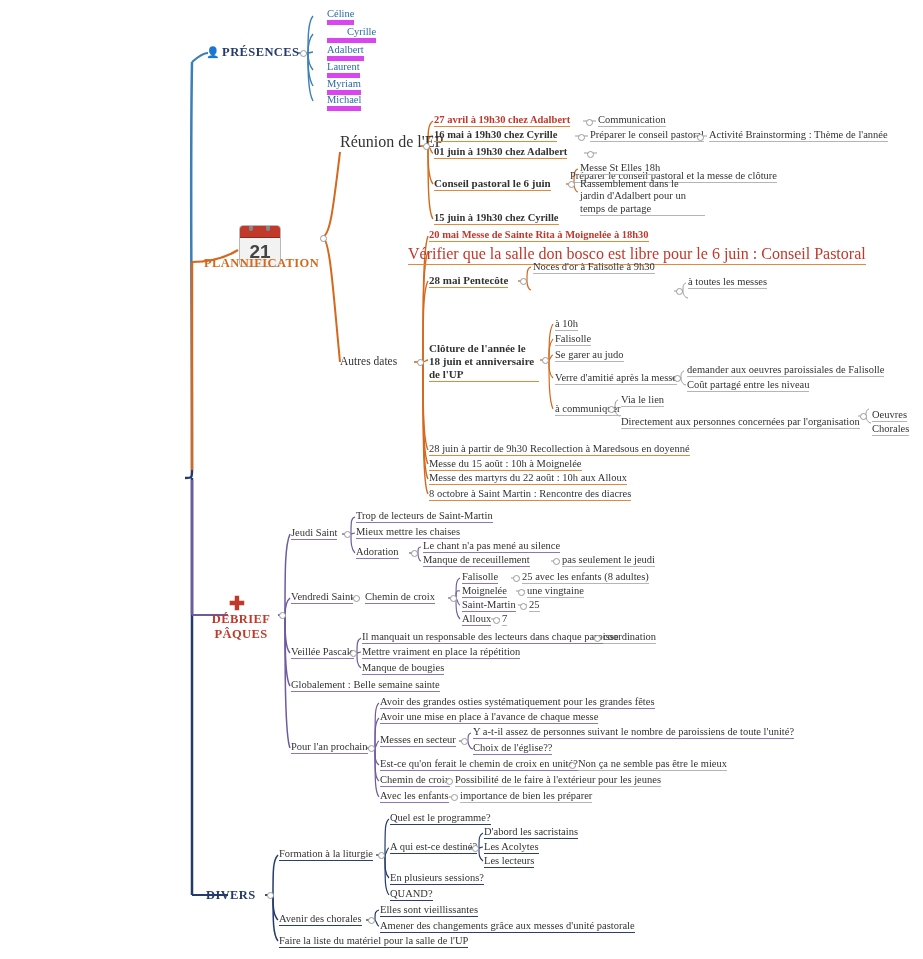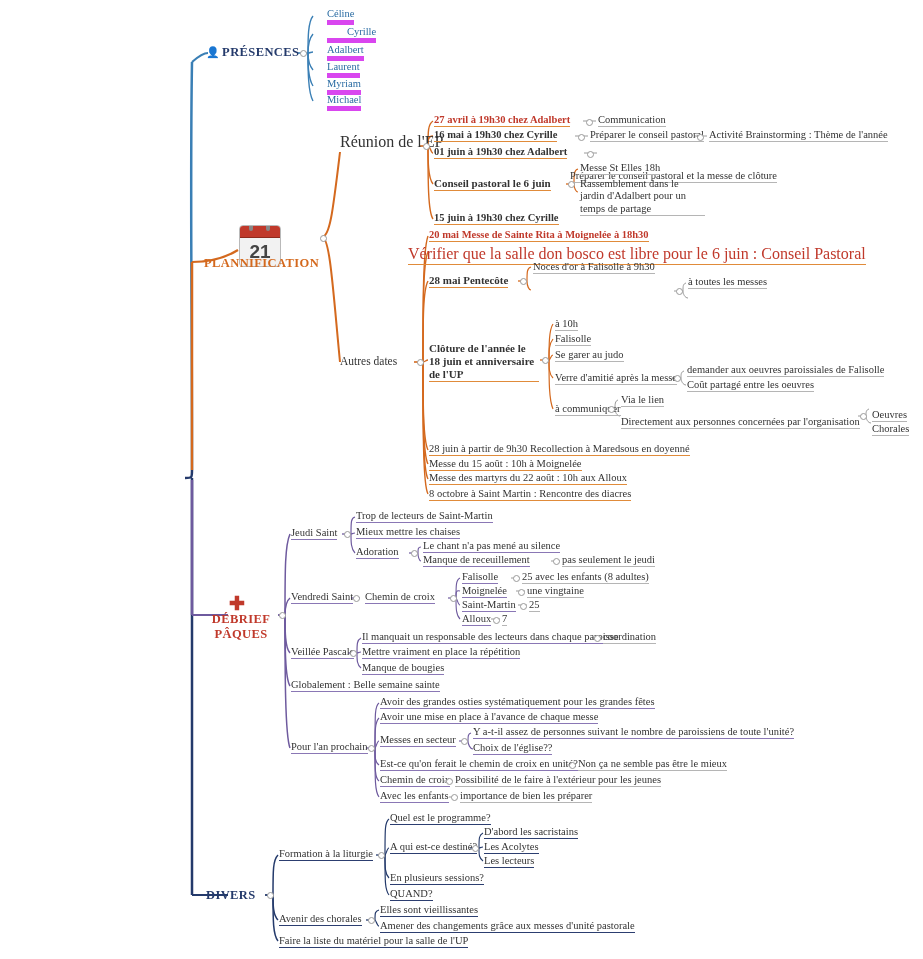--- a/index.html
+++ b/index.html
@@ -332,21 +332,21 @@
   <div class="node ul-orange c-dark bold two-line" style="left:429px; top:342px; width:110px; font-size:11px;"><span>Clôture de l'année le 18 juin et anniversaire de l'UP</span></div>
   <div class="dot" style="left:542px; top:357px;"></div>
   <div class="node ul-gray c-dark" style="left:555px; top:318px;"><span>à 10h</span></div>
   <div class="node ul-gray c-dark" style="left:555px; top:333px;"><span>Falisolle</span></div>
   <div class="node ul-gray c-dark" style="left:555px; top:349px;"><span>Se garer au judo</span></div>
   <div class="node ul-gray c-dark" style="left:555px; top:372px;"><span>Verre d'amitié après la messe</span></div>
   <div class="node ul-gray c-dark" style="left:555px; top:403px;"><span>à communiquer</span></div>
 
   <div class="dot" style="left:674px; top:375px;"></div>
   <div class="node ul-gray c-dark" style="left:687px; top:364px;"><span>demander aux oeuvres paroissiales de Falisolle</span></div>
-  <div class="node ul-gray c-dark" style="left:687px; top:379px;"><span>Coût partagé entre les oeuvres</span></div>
+  <div class="node ul-gray c-dark" style="left:687px; top:379px;"><span>Coût partagé entre les niveau</span></div>
 
   <div class="dot" style="left:608px; top:406px;"></div>
   <div class="node ul-gray c-dark" style="left:621px; top:394px;"><span>Via le lien</span></div>
   <div class="node ul-gray c-dark" style="left:621px; top:416px;"><span>Directement aux personnes concernées par l'organisation</span></div>
   <div class="dot" style="left:860px; top:413px;"></div>
   <div class="node ul-gray c-dark" style="left:872px; top:409px;"><span>Oeuvres</span></div>
   <div class="node ul-gray c-dark" style="left:872px; top:423px;"><span>Chorales</span></div>
 
   <div class="node ul-orange c-dark" style="left:429px; top:443px;"><span>28 juin à partir de 9h30 Recollection à Maredsous en doyenné</span></div>
   <div class="node ul-orange c-dark" style="left:429px; top:458px;"><span>Messe du 15 août : 10h à Moignelée</span></div>

